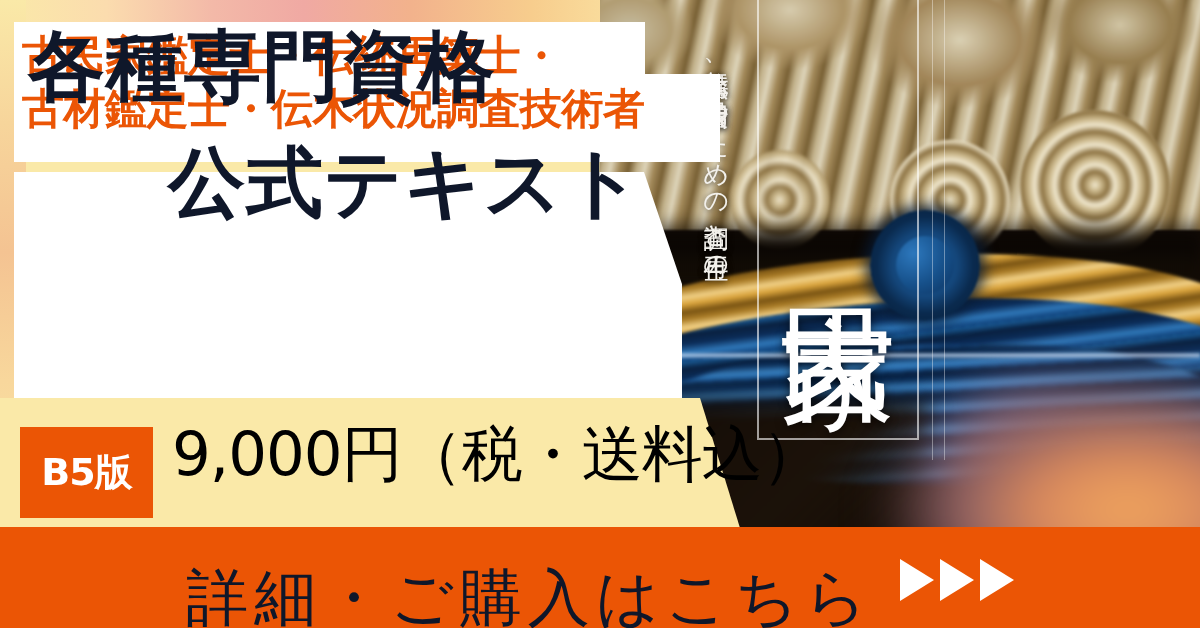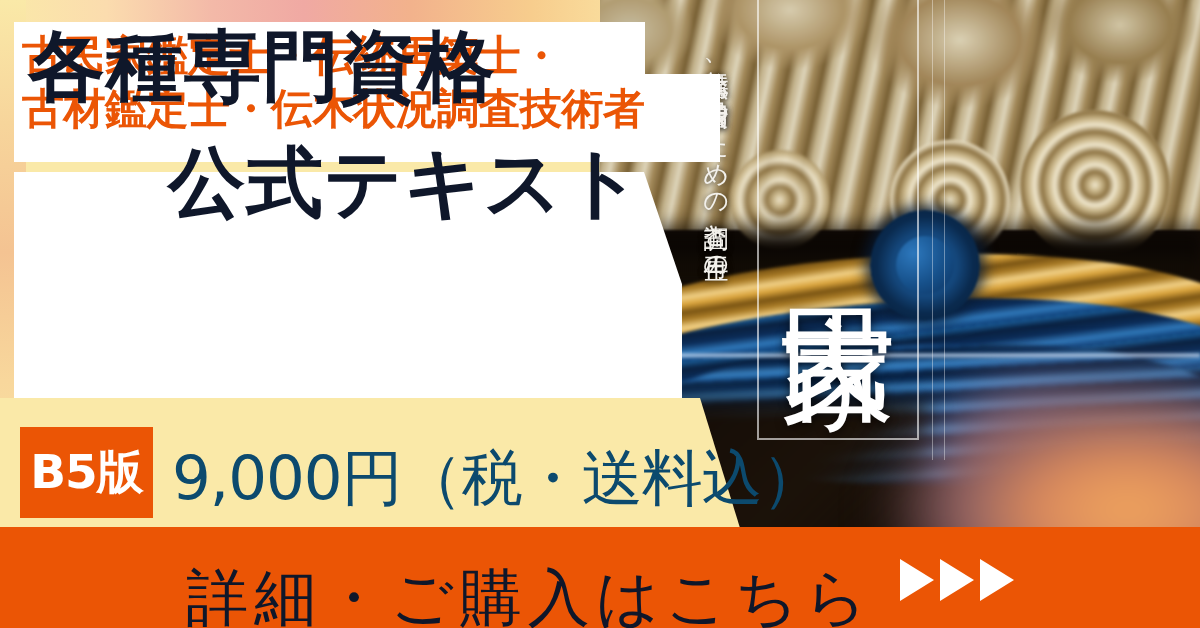--- a/index.html
+++ b/index.html
@@ -273,29 +273,29 @@
     background: #eb5505;
   }
   .badge-b5-label {
     position: absolute;
     left: 0; top: 0;
     width: 133px; height: 91px;
     display: flex;
     align-items: center;
     justify-content: center;
     color: #ffffff;
-    font-size: 47px;
+    font-size: 38px;
     font-weight: 700;
     letter-spacing: -1px;
   }
   .price-text {
     position: absolute;
     left: 172px;
-    top: 444px;
-    color: #0c4a6e;
+    top: 420px;
+    color: #000000;
     font-size: 61px;
     font-weight: 400;
     letter-spacing: -1px;
     white-space: nowrap;
     line-height: 1.1;
   }
 
   
   .cta-bar {
     position: absolute;

